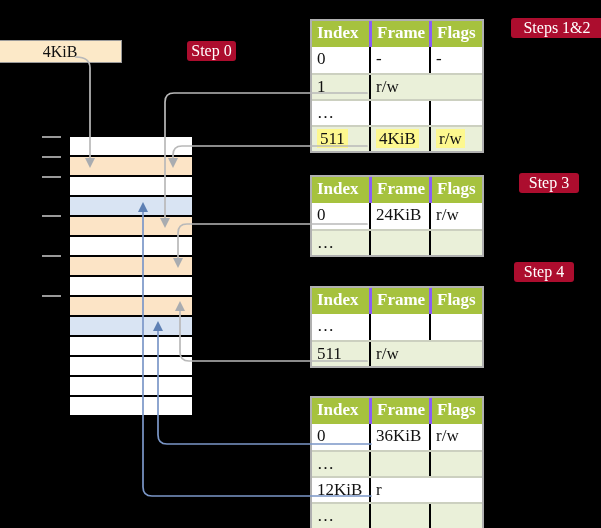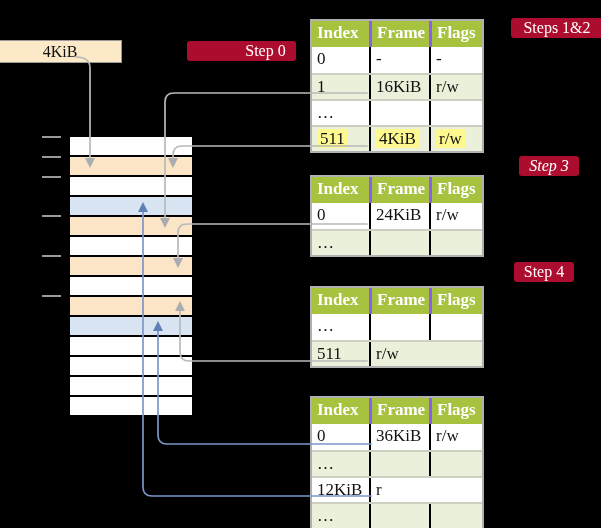--- a/index.html
+++ b/index.html
@@ -12,23 +12,23 @@
     position:absolute;left:-2px;top:40px;width:122px;height:21px;
     background:var(--box-wheat);border:1px solid #9a9a9a;
     display:flex;align-items:center;justify-content:center;
     font-size:16px;color:#111;
   }
   
   .badge{
     position:absolute;height:20px;background:var(--badge-bg);color:var(--badge-text);
     font-size:16px;line-height:20px;text-align:center;border-radius:3px;
   }
-  #badge-step0 {left:187px;top:41px;width:61px;padding-left:48px;}
+  #badge-step0 {left:187px;top:41px;width:49px;}
   #badge-steps12{left:511px;top:18px;width:92px;border-top-right-radius:0;border-bottom-right-radius:0;}
-  #badge-step3 {left:519px;top:156px;width:60px;font-style:italic;}
+  #badge-step3 {left:519px;top:173px;width:60px;}
   #badge-step4 {left:514px;top:262px;width:60px;}
   
   #memstrip{
     position:absolute;left:70px;top:137px;width:122px;height:278px;
     display:flex;flex-direction:column;
   }
   .mrow{flex:1 1 0;box-sizing:border-box;}
   .mrow + .mrow{border-top:2px solid #000;}
   .mrow.white{background:var(--mem-white);}
   .mrow.wheat{background:var(--mem-wheat);}
@@ -103,21 +103,20 @@
         <div class="tcell">Frame</div>
         <div class="tcell">Flags</div>
       </div>
       <div class="trow body plain">
         <div class="tcell">0</div>
         <div class="tcell">-</div>
         <div class="tcell">-</div>
       </div>
       <div class="trow body shade">
         <div class="tcell">1</div>
-        <div class="tcell">16KiB</div>
         <div class="tcell">r/w</div>
       </div>
       <div class="trow body plain">
         <div class="tcell">…</div>
         <div class="tcell"></div>
         <div class="tcell"></div>
       </div>
       <div class="trow body shade">
         <div class="tcell"><span class="hl">511</span></div>
         <div class="tcell"><span class="hl">4KiB</span></div>

